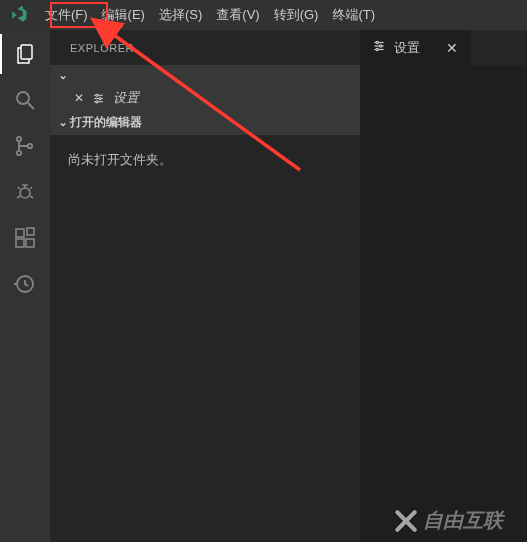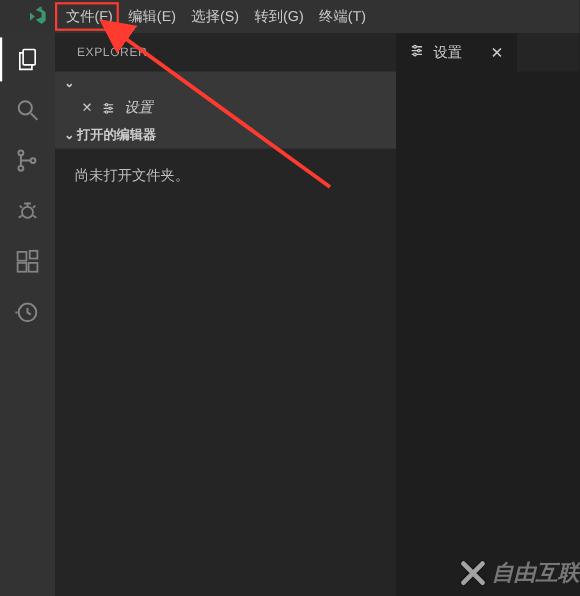--- a/index.html
+++ b/index.html
@@ -1,17 +1,17 @@
 <!DOCTYPE html>
 <html><head>
 <meta charset="utf-8">
 <style>
 * { margin:0; padding:0; box-sizing:border-box; font-family:"Segoe UI","Microsoft YaHei",sans-serif; }
 body { width:527px; height:542px; background:#1e1e1e; overflow:hidden; position:relative; }
-.menubar { height:30px; background:#323233; display:flex; align-items:center; padding-left:23px; color:#ccc; font-size:13px; }
+.menubar { height:30px; background:#323233; display:flex; align-items:center; padding-left:8px; color:#ccc; font-size:13px; }
 .logo { display:flex; align-items:center; justify-content:center; width:22px; height:22px; margin-right:8px; }
 .menu-item { padding:0 7px; height:30px; display:flex; align-items:center; cursor:pointer; }
 .file-highlight { position:absolute; left:50px; top:2px; width:58px; height:26px; border:2px solid #ff3b30; pointer-events:none; z-index:10; }
 .main { display:flex; height:calc(100% - 30px); }
 .activitybar { width:50px; background:#333333; display:flex; flex-direction:column; align-items:center; padding-top:10px; gap:18px; }
 .act-icon { width:28px; height:28px; display:flex; align-items:center; justify-content:center; color:#858585; cursor:pointer; position:relative; }
 .act-icon.active { color:#fff; }
 .act-icon.active::before { content:""; position:absolute; left:-11px; top:-6px; width:2px; height:40px; background:#fff; }
 .sidebar { width:310px; background:#252526; color:#ccc; display:flex; flex-direction:column; }
 .side-title { height:35px; font-size:11px; letter-spacing:.5px; color:#aaa; padding:12px 0 0 20px; }
@@ -23,40 +23,43 @@
 .gear-mini { color:#ccc; display:flex; }
 .italic { font-style:italic; }
 .folder-body { padding:16px 18px; }
 .msg { color:#bdbdbd; font-size:13px; margin-bottom:19px; }
 .open-btn { background:#0e639c; color:#fff; text-align:center; padding:7px 0; font-size:13px; cursor:pointer; }
 .editor-area { flex:1; background:#1e1e1e; position:relative; }
 .tabbar { height:35px; background:#252526; display:flex; align-items:center; }
 .tab { display:flex; align-items:center; gap:8px; padding:0 12px; height:35px; color:#ccc; font-size:13px; background:#1e1e1e; }
 .tab-close { color:#ccc; font-size:14px; cursor:pointer; margin-left:18px; }
 .arrow-line { position:absolute; z-index:20; pointer-events:none; }
-.watermark { position:absolute; right:0; bottom:8px; color:#888; font-size:20px; font-weight:bold; font-style:italic; display:flex; align-items:center; gap:4px; opacity:.85; z-index:5; }
+.watermark { position:absolute; right:24px; bottom:8px; color:#888; font-size:20px; font-weight:bold; font-style:italic; display:flex; align-items:center; gap:4px; opacity:.85; z-index:5; }
 .watermark svg { filter:drop-shadow(0 0 1px #000); }
 </style>
 </head>
 <body>
 
 <div class="menubar">
   <span class="logo">
     <svg width="18" height="18" viewBox="0 0 24 24">
         <path fill="#3ba273" d="M17 3l5 4v10l-5 4-7-5 7-3V7l-7-3 7-5zM3 7l6 5-6 5V7z" opacity=".9"></path>
       </svg>
   </span>
   <div class="menu-item">
       <span>文件(F)</span>
     </div>
   <div class="menu-item">
       <span>编辑(E)</span>
     </div>
   <div class="menu-item">
       <span>选择(S)</span>
+    </div>
+  <div class="menu-item">
+      <span>查看(V)</span>
     </div>
   <div class="menu-item">
       <span>转到(G)</span>
     </div>
   <div class="menu-item">
       <span>终端(T)</span>
     </div>
 </div>
 <div class="file-highlight"></div>
 

